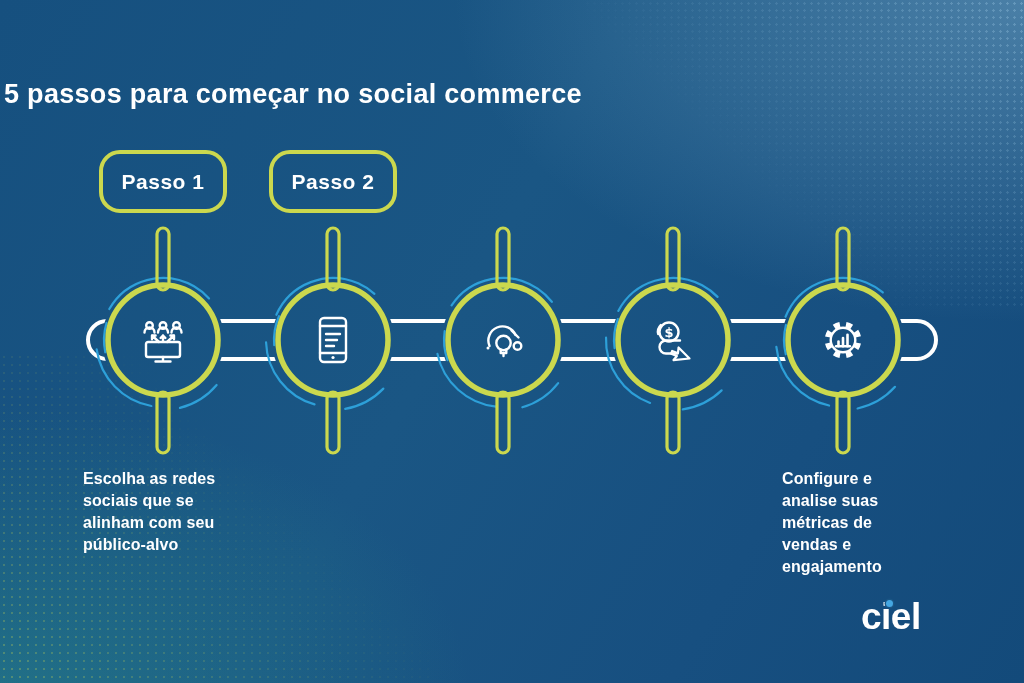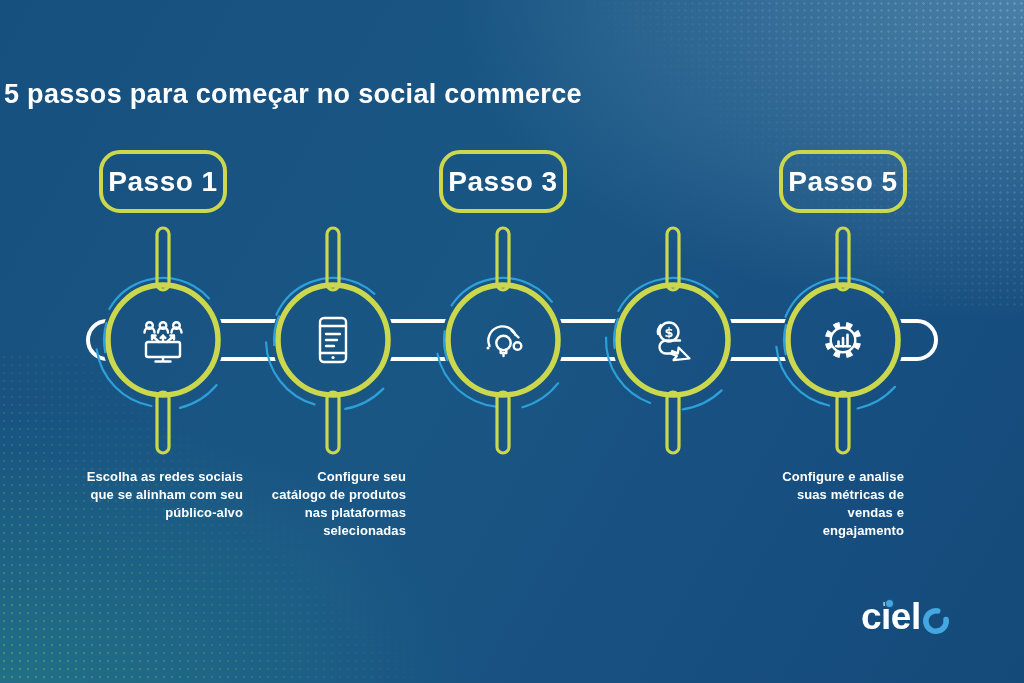--- a/index.html
+++ b/index.html
@@ -24,57 +24,54 @@
     mask-image:linear-gradient(45deg,rgba(0,0,0,.9),transparent 62%);}
   .title{
     position:absolute;top:79px;left:4px;width:100%;text-align:left;
     color:#ffffff;font-size:27px;font-weight:bold;letter-spacing:.3px;
   }
   .badge{
     position:absolute;top:150px;left:calc(var(--cx) - 64px);
     width:128px;height:63px;box-sizing:border-box;
     border:4px solid #cbd84e;border-radius:21px;
     display:flex;align-items:center;justify-content:center;
-    color:#ffffff;font-weight:bold;font-size:28px;letter-spacing:.5px;
+    color:#ffffff;font-weight:bold;font-size:21px;letter-spacing:.5px;
   }
   .graphic{position:absolute;top:225px;left:0;width:1024px;height:235px;}
   .desc{
     position:absolute;top:468px;left:calc(var(--cx) - var(--w)/2);
-    width:var(--w);text-align:right;color:#ffffff;
-    font-weight:bold;font-size:13px;line-height:1.38;letter-spacing:.1px;
+    width:var(--w);text-align:left;color:#ffffff;
+    font-weight:bold;font-size:16px;line-height:1.38;letter-spacing:.1px;
   }
   .logo{
     position:absolute;top:597px;left:861px;height:42px;
     color:#ffffff;font-weight:bold;font-size:37px;letter-spacing:-.5px;
-    display:flex;align-items:flex-start;
+    display:flex;align-items:flex-start;flex-direction:column;
   }
   .logo .word{position:relative;line-height:40px;}
   .logo .idot{
     position:absolute;left:24.5px;top:2.5px;width:7px;height:7px;border-radius:50%;
     background:#45a7e2;box-shadow:0 0 0 1.5px #1a5584;
   }
   .logo svg{display:block;margin-top:10px;margin-left:1px;}
 </style>
 </head>
 <body>
 
 <div class="canvas">
   <div class="tex tex-tr"></div>
   <div class="tex tex-bl"></div>
 
   <div class="title">5 passos para começar no social commerce</div>
 
   <div class="badge" style="--cx:163px">
     <span>Passo 1</span>
   </div>
-  <div class="badge" style="--cx:503px">
-    <span>Passo 3</span>
-  </div>
-  <div class="badge" style="--cx:843px">
-    <span>Passo 5</span>
+  <div class="badge" style="--cx:333px">
+    <span>Passo 2</span>
   </div>
 
   <svg class="graphic" viewBox="0 0 1024 235">
     <defs>
       <mask id="bandmask">
         <rect x="0" y="0" width="1024" height="235" fill="#fff"></rect>
         <circle cx="163" cy="115" r="61" fill="#000"></circle>
         <circle cx="333" cy="115" r="61" fill="#000"></circle>
         <circle cx="503" cy="115" r="61" fill="#000"></circle>
         <circle cx="673" cy="115" r="61" fill="#000"></circle>
@@ -194,21 +191,20 @@
         <circle r="12.3" stroke-width="2.4"></circle>
         <path d="M -7 6.2 H 7" stroke-width="2.4"></path>
         <path d="M -4.5 6.2 V 1.5" stroke-width="2.6"></path>
         <path d="M 0 6.2 V -2" stroke-width="2.6"></path>
         <path d="M 4.5 6.2 V -5.2" stroke-width="2.6"></path>
       </g>
     </g>
   </svg>
 
   <div class="desc" style="--cx:163px; --w:160px">Escolha as redes sociais que se alinham com seu público-alvo</div>
-  <div class="desc" style="--cx:333px; --w:146px">Configure seu catálogo de produtos nas plataformas selecionadas</div>
   <div class="desc" style="--cx:843px; --w:122px">Configure e analise suas métricas de vendas e engajamento</div>
 
   <div class="logo">
     <span class="word">ciel</span>
     <span class="idot"></span>
     <svg width="28" height="28" viewBox="0 0 28 28">
       <circle cx="14" cy="14" r="10.2" fill="none" stroke="#45a7e2" stroke-width="5.6" pathLength="100" stroke-dasharray="80 20" stroke-linecap="round" transform="rotate(-8 14 14)"></circle>
     </svg>
   </div>
 </div>

